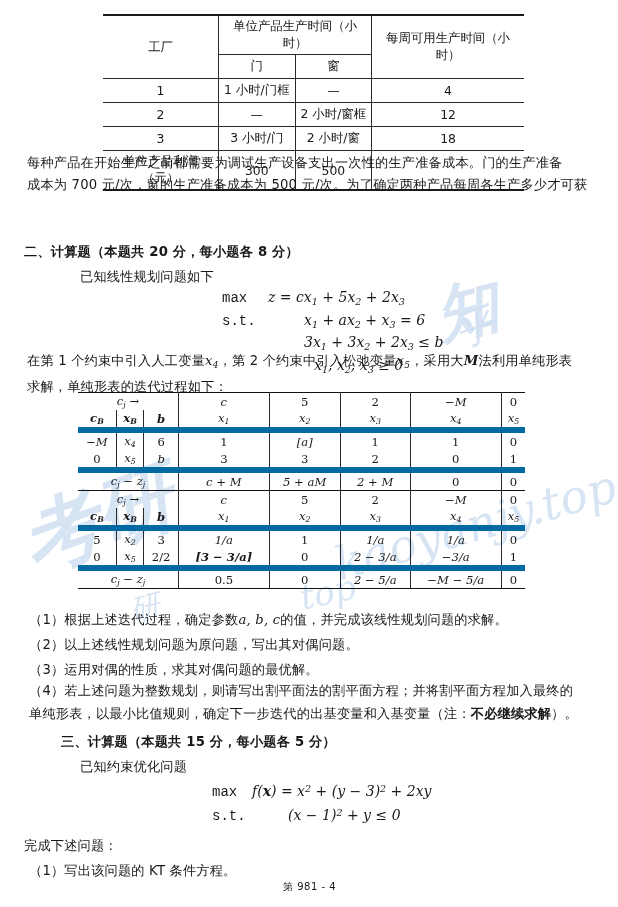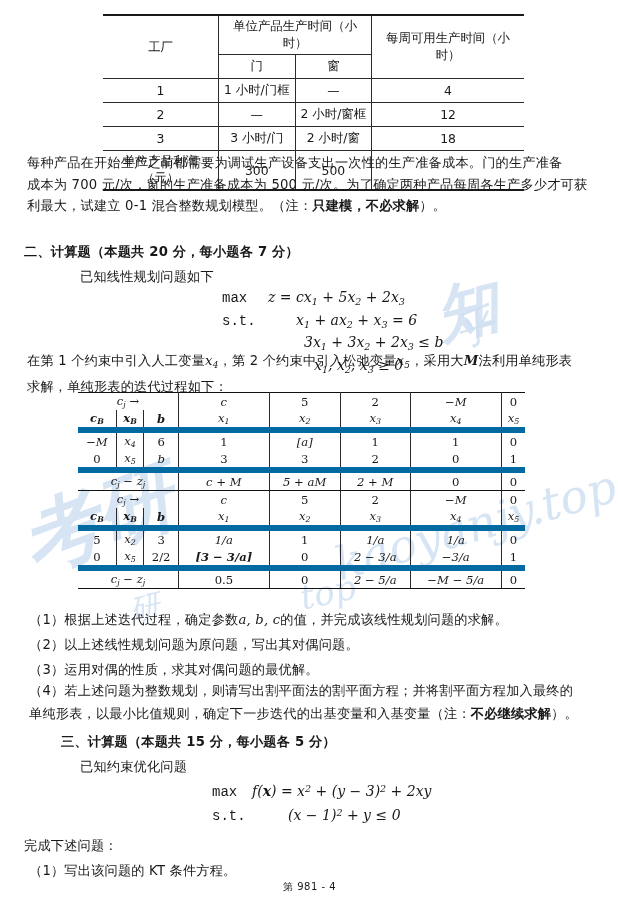--- a/index.html
+++ b/index.html
@@ -172,35 +172,34 @@
       <td class="botline">300</td>
       <td class="botline">500</td>
       <td class="noright botline"></td>
     </tr>
   </tbody>
     </table>
 
   <div class="para" style="left:27px; top:152px; width:568px;">
     <div>每种产品在开始生产之前都需要为调试生产设备支出一次性的生产准备成本。门的生产准备</div>
     <div>成本为 700 元/次，窗的生产准备成本为 500 元/次。为了确定两种产品每周各生产多少才可获</div>
-    <div><span>利最大，试建立 0-1 混合整数规划模型。（注：</span><span class="bold">只建模，不必求解</span><span>）。</span></div>
   </div>
 
   <div class="para" style="left:24px; top:241px;">
-    <span class="bold">二、计算题（</span><span class="bold">本题共 20 分，每小题各 7 分</span><span class="bold">）</span>
+    <span class="bold">二、计算题（</span><span class="bold">本题共 20 分，每小题各 8 分</span><span class="bold">）</span>
   </div>
 
   <div class="para" style="left:80px; top:266px;">已知线性规划问题如下</div>
 
   <div class="formula" style="left:222px; top:288px;">
     <div>
       <span class="fl-lead mu">max</span><span class="mi"><i>z</i> = <i>cx</i><sub>1</sub> + 5<i>x</i><sub>2</sub> + 2<i>x</i><sub>3</sub></span>
     </div>
     <div>
-      <span class="fl-lead mu">s.t.</span><span class="mi" style="margin-left:28px;"><i>x</i><sub>1</sub> + <i>ax</i><sub>2</sub> + <i>x</i><sub>3</sub> = 6</span>
+      <span class="fl-lead mu">s.t.</span><span class="mi" style="margin-left:36px;"><i>x</i><sub>1</sub> + <i>ax</i><sub>2</sub> + <i>x</i><sub>3</sub> = 6</span>
     </div>
     <div style="margin-left:82px;" class="mi">3<i>x</i><sub>1</sub> + 3<i>x</i><sub>2</sub> + 2<i>x</i><sub>3</sub> ≤ <i>b</i></div>
     <div style="margin-left:92px;" class="mi"><i>x</i><sub>1</sub>, <i>x</i><sub>2</sub>, <i>x</i><sub>3</sub> ≥ 0</div>
   </div>
 
   <div class="para" style="left:27px; top:350px; width:572px;">
     <div>在第 1 个约束中引入人工变量<span class="mi"><i>x</i><sub>4</sub></span>，第 2 个约束中引入松弛变量<span class="mi"><i>x</i><sub>5</sub></span>，采用大<span class="mi bold"><i>M</i></span>法利用单纯形表</div>
     <div>求解，单纯形表的迭代过程如下：</div>
   </div>
 

